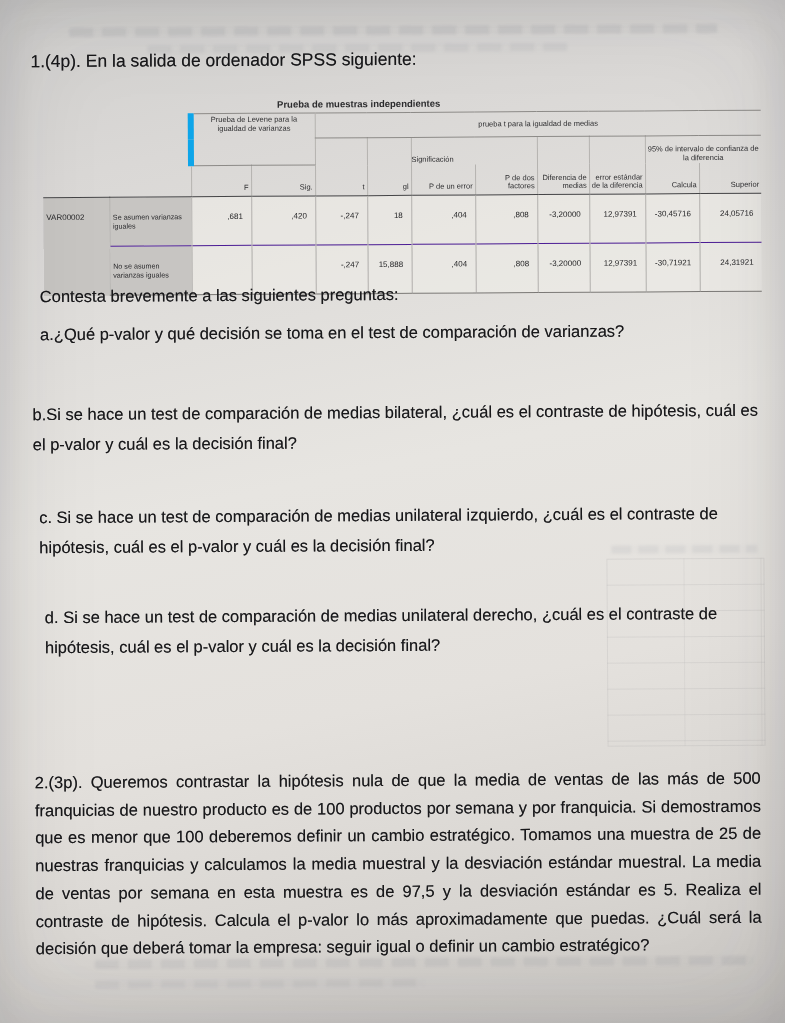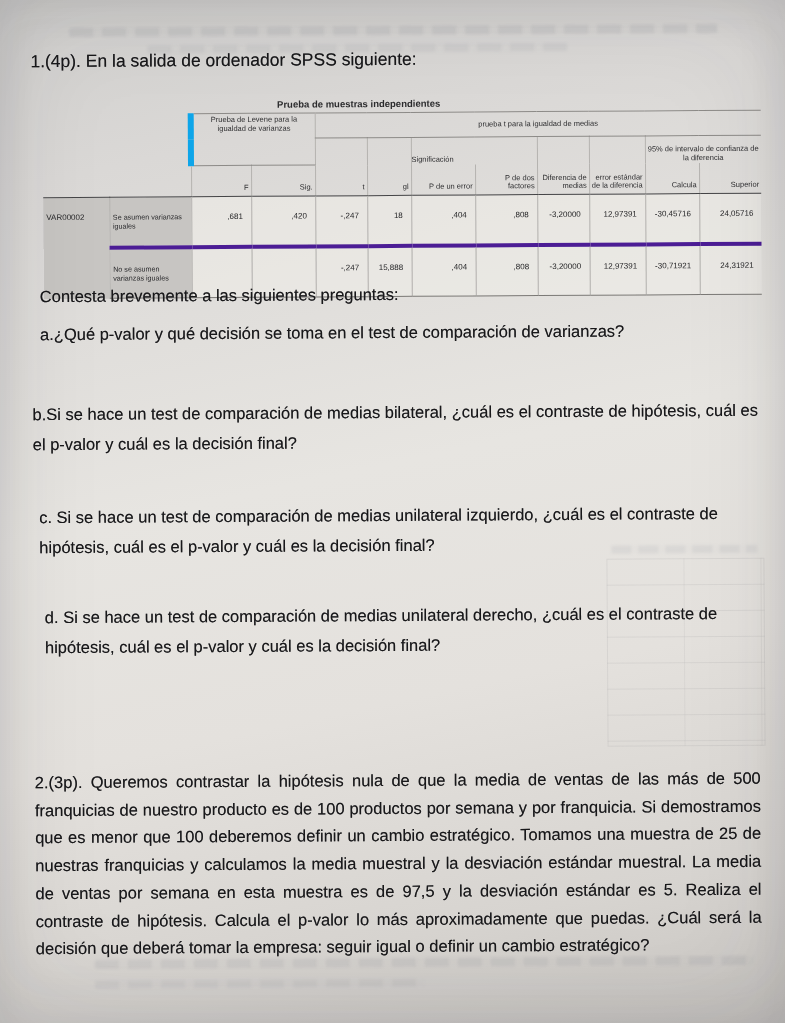--- a/index.html
+++ b/index.html
@@ -62,21 +62,21 @@
   td.colhdr { text-align:right; vertical-align:bottom; padding:0 2px 3px 2px; line-height:1.15;
     border-bottom:1.5px solid #454547; }
   tr.hr2 td.sig2 { text-align:left; vertical-align:bottom; padding-bottom:1px; }
   tr.hr2 td.ci { text-align:center; vertical-align:top; line-height:1.2; padding-top:8px; }
 
   tr.data { height:27px; }
   tr.data td { background:rgba(240,238,234,0.55); border-left:1px solid #b5b3b0; vertical-align:top; padding:15px 3px; }
   tr.data td.num { text-align:right; padding-right:8px; font-size:8px; color:#252527; }
   tr.data td.rowlab { background:#c7c5c2; font-size:7.2px; line-height:1.25; color:#2a2a2c; border-left:1px solid #b0aeab; }
   tr.data td.varlab { background:#c7c5c2; font-size:8px; color:#2a2a2c; border-left:none; }
-  tr.data2 td { border-top:4px solid #4c1d95; }
+  tr.data2 td { border-top:1px solid #4c1d95; }
   tr.last td { border-bottom:1.2px solid #7b7976; }
 </style>
 </head>
 <body>
 
 <div class="tilt">
 
   <div class="ghost-line gt1"></div>
   <div class="ghost-line gt2"></div>
 

